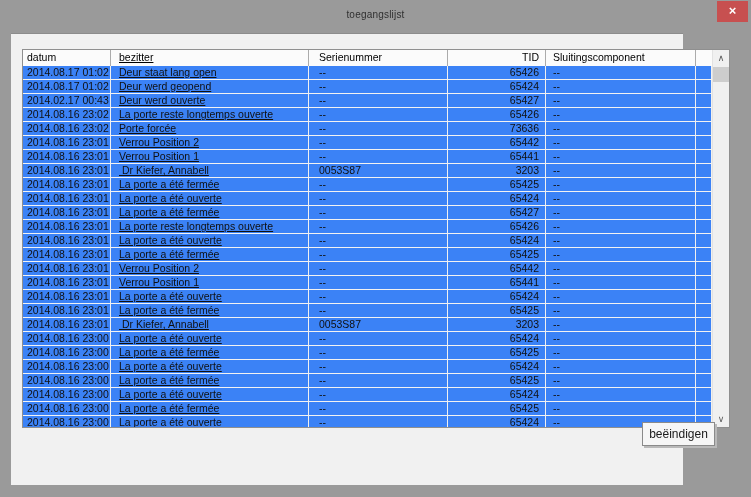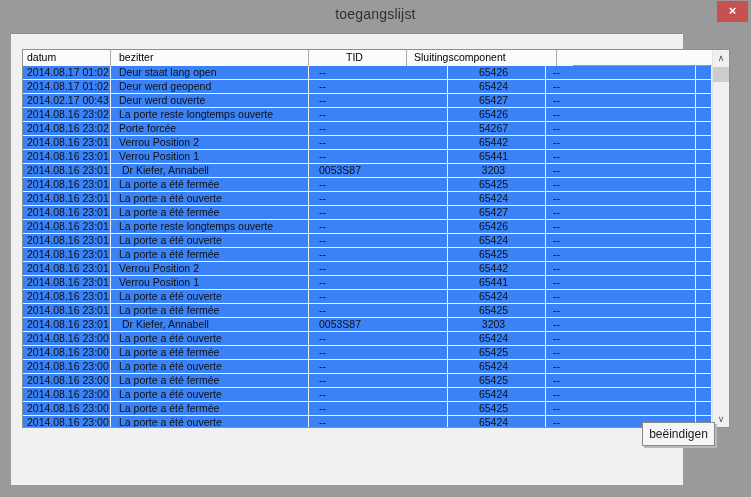--- a/index.html
+++ b/index.html
@@ -10,21 +10,21 @@
     background: #9a9a9a;
     overflow: hidden;
   }
   
   .titlebar {
     position: absolute; left: 0; top: 0; width: 751px; height: 28px;
     background: #9a9a9a;
     display: flex; align-items: center; justify-content: center;
   }
   .title-text {
-    font-size: 14px; color: #303030; letter-spacing: .2px;
+    font-size: 10px; color: #303030; letter-spacing: .2px;
   }
   .close-btn {
     position: absolute; left: 717px; top: 1px; width: 31px; height: 21px;
     background: #c75050;
     display: flex; align-items: center; justify-content: center;
     cursor: pointer;
   }
   .close-btn .x {
     color: #ffffff; font-size: 13px; font-weight: bold; line-height: 1;
     transform: translateY(-1px);
@@ -58,23 +58,23 @@
   .lv-body { position: relative; height: 363px; overflow: hidden; background: #3b82f6; }
   .lv-row { display: flex; height: 14px; }
   .lv-row .cell {
     height: 14px; line-height: 13px; font-size: 10.5px; color: #101010;
     border-right: 1px solid #f0f0f0;
     border-bottom: 1px solid #f2f2f2;
     white-space: pre; overflow: hidden;
   }
   
   .c0 { width: 88px;  padding-left: 4px; }
-  .c1 { width: 198px; padding-left: 8px; }
+  .c1 { width: 198px; padding-left: 8px; text-decoration: underline; }
   .c2 { width: 139px; padding-left: 10px; }
-  .c3 { width: 98px;  padding-right: 6px; text-align: center; }
+  .c3 { width: 98px;  padding-right: 6px; text-align: right; }
   .c4 { width: 150px; padding-left: 7px; }
   .c5 { width: 16px; border-right: none; }
   
   .scrollbar {
     width: 17px; height: 100%;
     background: #f0f0f0;
     position: relative;
     border-left: 1px solid #e2e2e2;
   }
   .sb-btn {
@@ -110,20 +110,21 @@
   <span class="x">×</span>
 </div>
 
 <div class="client">
 
   <div class="listview">
     <div class="lv-content">
       <div class="lv-header">
         <div class="hcell c0">datum</div>
         <div class="hcell c1">bezitter</div>
+        <div class="hcell c2">Serienummer</div>
         <div class="hcell c3">TID</div>
         <div class="hcell c4">Sluitingscomponent</div>
         <div class="hcell c5"></div>
       </div>
       <div class="lv-body" id="lv-body">
           <div class="lv-row">
             <div class="cell c0">2014.08.17 01:02</div>
             <div class="cell c1">Deur staat lang open</div>
             <div class="cell c2">--</div>
             <div class="cell c3">65426</div>
@@ -151,21 +152,21 @@
             <div class="cell c1">La porte reste longtemps ouverte</div>
             <div class="cell c2">--</div>
             <div class="cell c3">65426</div>
             <div class="cell c4">--</div>
             <div class="cell c5"></div>
           </div>
           <div class="lv-row">
             <div class="cell c0">2014.08.16 23:02</div>
             <div class="cell c1">Porte forcée</div>
             <div class="cell c2">--</div>
-            <div class="cell c3">54267</div>
+            <div class="cell c3">73636</div>
             <div class="cell c4">--</div>
             <div class="cell c5"></div>
           </div>
           <div class="lv-row">
             <div class="cell c0">2014.08.16 23:01</div>
             <div class="cell c1">Verrou Position 2</div>
             <div class="cell c2">--</div>
             <div class="cell c3">65442</div>
             <div class="cell c4">--</div>
             <div class="cell c5"></div>

